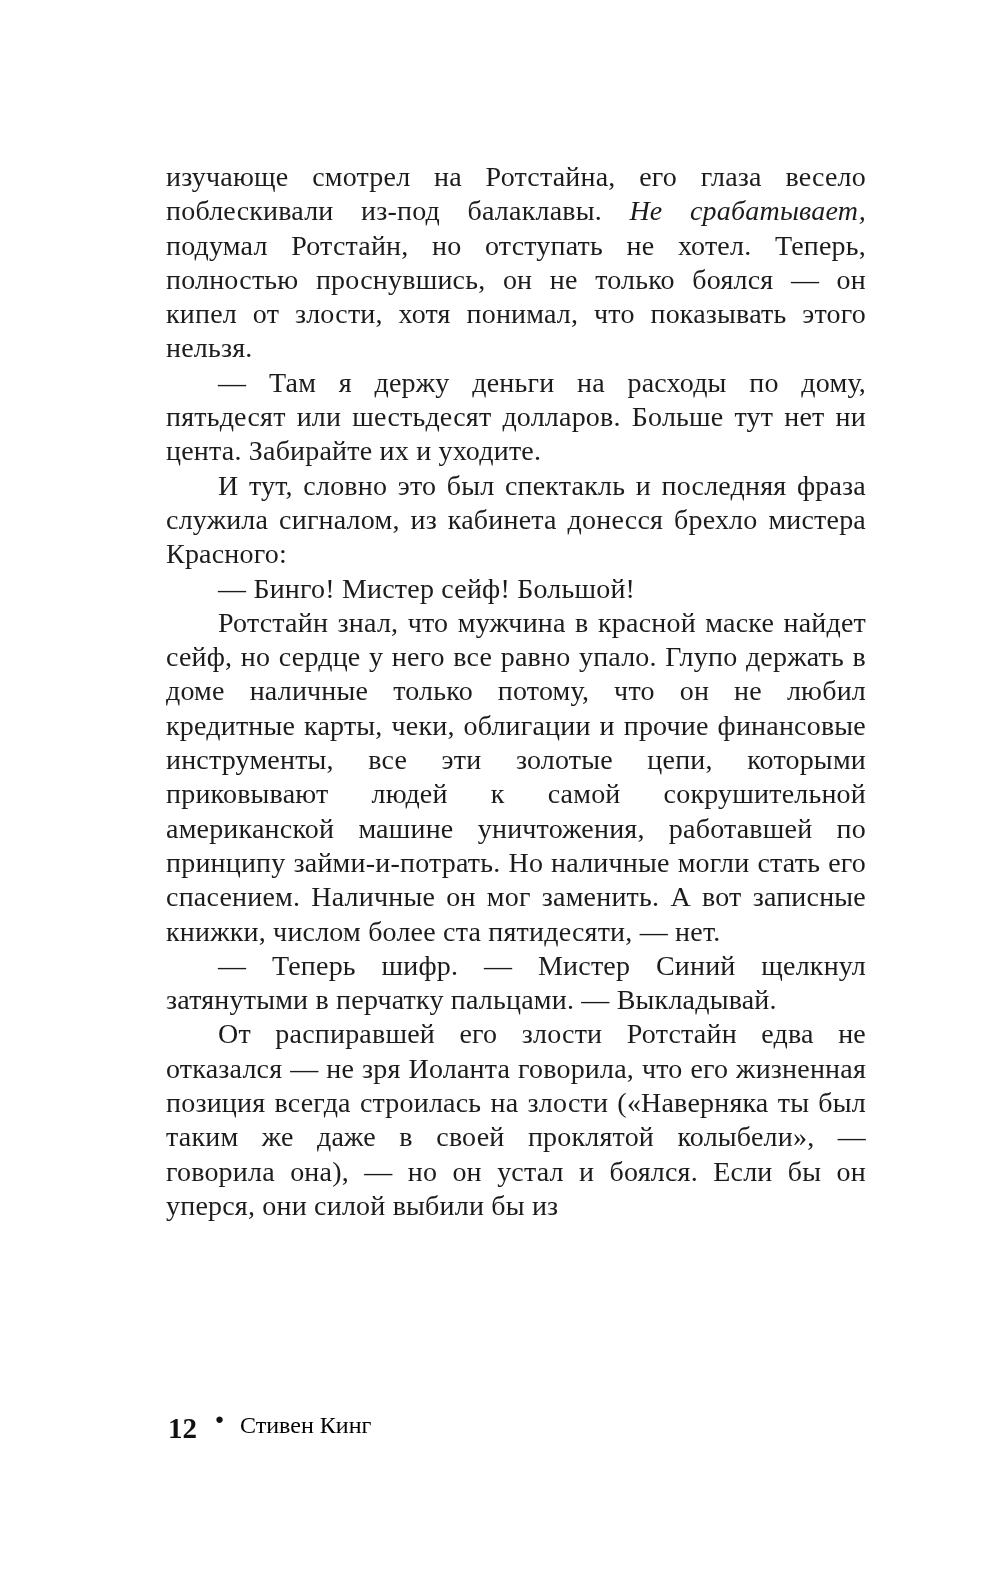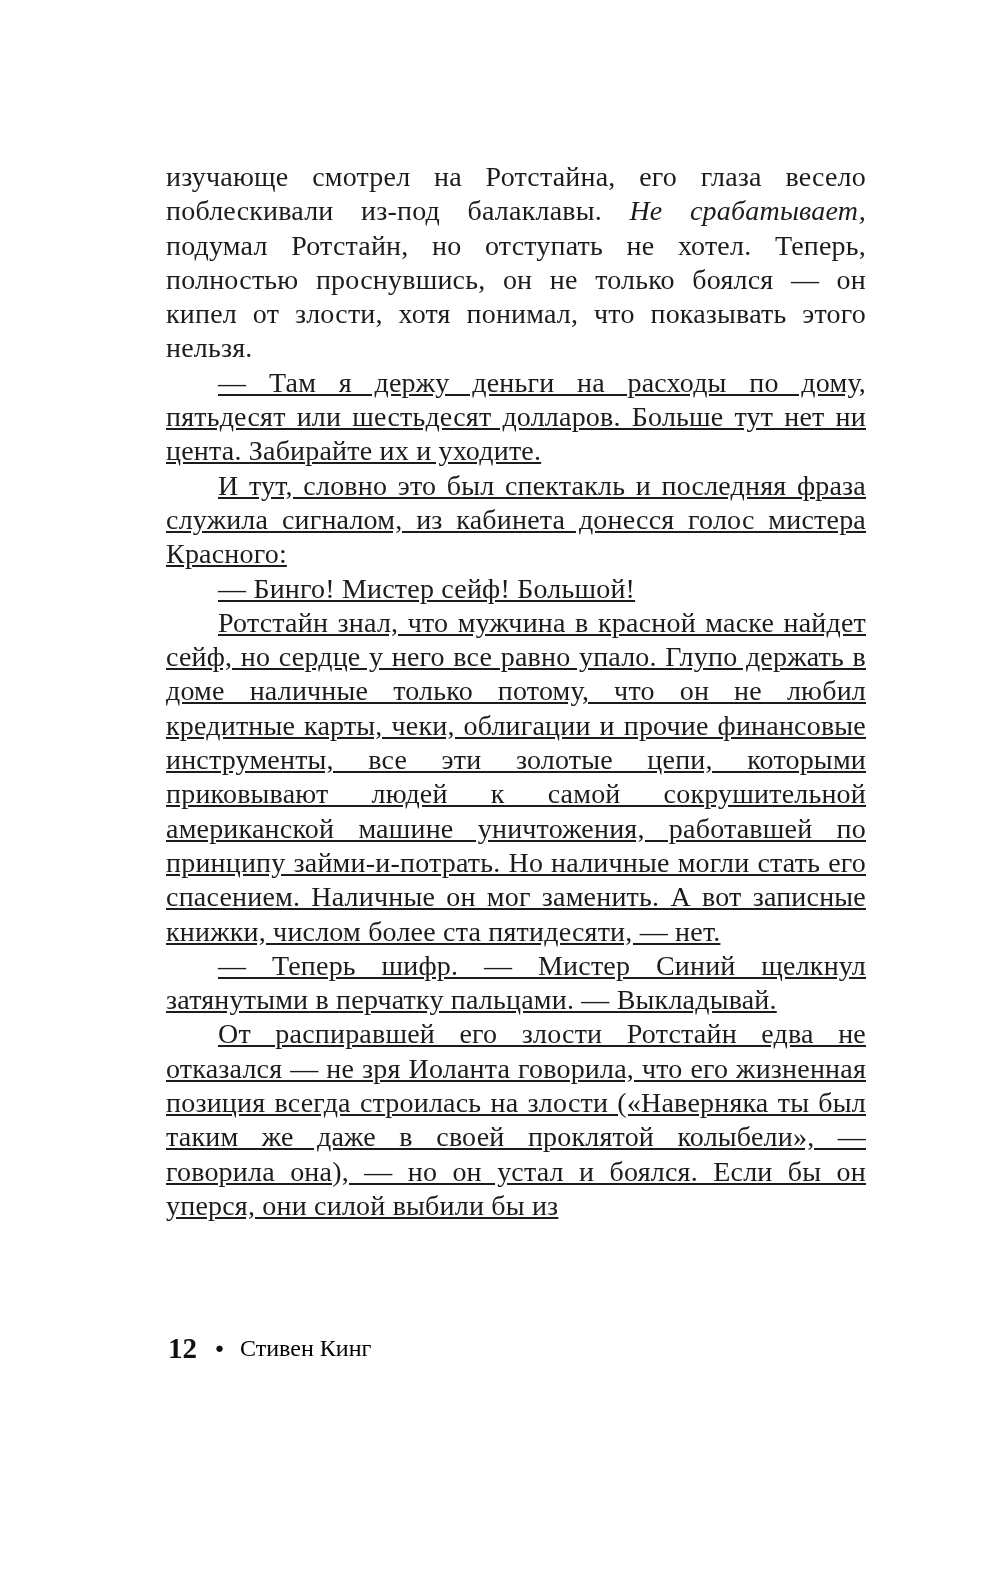--- a/index.html
+++ b/index.html
@@ -28,31 +28,30 @@
     hyphens: auto;
     -webkit-hyphens: auto;
     letter-spacing: 0.2px;
   }
   .para {
     margin: 0;
     padding: 0;
   }
   .para.indent {
     text-indent: 52px;
-    text-decoration: underline;
   }
   .para em {
     font-style: italic;
   }
   .footer {
     position: absolute;
     left: 168px;
-    top: 1332px;
+    top: 1412px;
     display: flex;
-    align-items: center;
+    align-items: flex-start;
     gap: 0;
     white-space: nowrap;
   }
   .page-num {
     font-weight: bold;
     font-size: 29px;
     color: #111;
   }
   .bullet {
     font-size: 15px;
@@ -66,21 +65,21 @@
   }
 </style>
 </head>
 <body>
 
 <div class="page">
 
   <main class="text-block" id="paragraphs">
       <p class="para"><span>изучающе смотрел на Ротстайна, его глаза весело поблескивали из-под балаклавы. </span><em>Не срабатывает,</em><span> подумал Ротстайн, но отступать не хотел. Теперь, полностью проснувшись, он не только боялся — он кипел от злости, хотя понимал, что показывать этого нельзя.</span></p>
       <p class="para indent"><span>— Там я держу деньги на расходы по дому, пятьдесят или шестьдесят долларов. Больше тут нет ни цента. Забирайте их и уходите.</span></p>
-      <p class="para indent"><span>И тут, словно это был спектакль и последняя фраза служила сигналом, из кабинета донесся голос мистера Красного:</span></p>
+      <p class="para indent"><span>И тут, словно это был спектакль и последняя фраза служила сигналом, из кабинета донесся брехло мистера Красного:</span></p>
       <p class="para indent"><span>— Бинго! Мистер сейф! Большой!</span></p>
       <p class="para indent"><span>Ротстайн знал, что мужчина в красной маске найдет сейф, но сердце у него все равно упало. Глупо держать в доме наличные только потому, что он не любил кредитные карты, чеки, облигации и прочие финансовые инструменты, все эти золотые цепи, которыми приковывают людей к самой сокрушительной американской машине уничтожения, работавшей по принципу займи-и-потрать. Но наличные могли стать его спасением. Наличные он мог заменить. А вот записные книжки, числом более ста пятидесяти, — нет.</span></p>
       <p class="para indent"><span>— Теперь шифр. — Мистер Синий щелкнул затянутыми в перчатку пальцами. — Выкладывай.</span></p>
       <p class="para indent"><span>От распиравшей его злости Ротстайн едва не отказался — не зря Иоланта говорила, что его жизненная позиция всегда строилась на злости («Наверняка ты был таким же даже в своей проклятой колыбели», — говорила она), — но он устал и боялся. Если бы он уперся, они силой выбили бы из</span></p>
     </main>
 
   <footer class="footer">
     <span class="page-num">12</span>
     <span class="bullet">●</span>
     <span class="author">Стивен Кинг</span>

